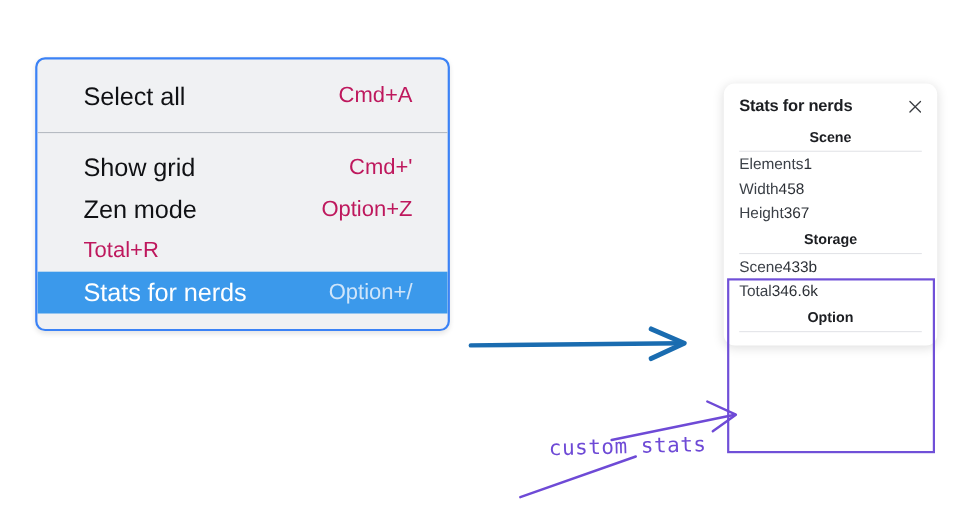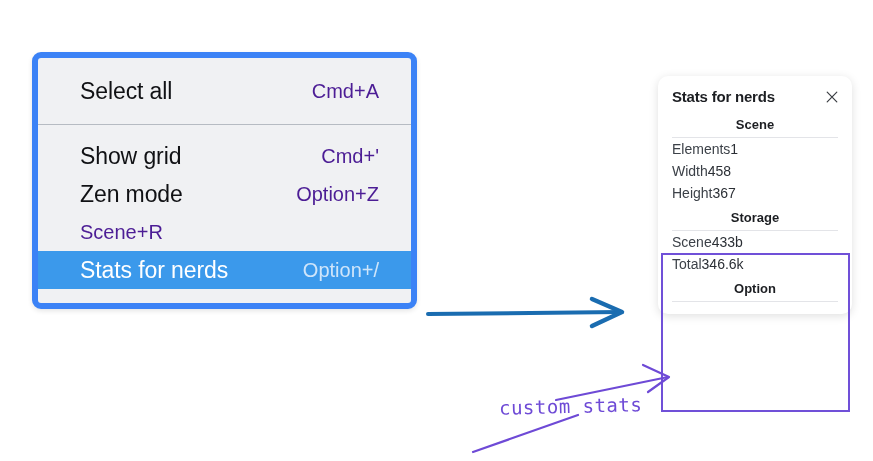--- a/index.html
+++ b/index.html
@@ -16,21 +16,21 @@
     -webkit-font-smoothing: antialiased;
   }
 
   
   .context-menu {
     position: absolute;
     left: 32px;
     top: 52px;
     width: 373px;
     background: #f0f1f3;
-    border: 6px solid #3b82f6;
+    border: 2px solid #3b82f6;
     border-radius: 9px;
     box-shadow: 0 2px 5px rgba(0,0,0,0.10);
     overflow: hidden;
   }
   .menu-group {
     padding: 0;
   }
   .menu-group.top {
     padding-top: 14px;
     padding-bottom: 14px;
@@ -59,21 +59,21 @@
     font-size: 23px;
     color: #101114;
     letter-spacing: -0.1px;
     white-space: nowrap;
   }
   .menu-item.selected .menu-label {
     color: #ffffff;
   }
   .menu-shortcut {
     font-size: 20px;
-    color: #4c1d95;
+    color: #be185d;
     white-space: nowrap;
   }
   .menu-item.selected .menu-shortcut {
     color: #cfe5fa;
   }
 
   
   .stats-panel {
     position: absolute;
     left: 658px;
@@ -175,21 +175,21 @@
   <div class="menu-group bottom">
     <div class="menu-item">
       <span class="menu-label">Show grid</span>
       <span class="menu-shortcut">Cmd+'</span>
     </div>
     <div class="menu-item">
       <span class="menu-label">Zen mode</span>
       <span class="menu-shortcut">Option+Z</span>
     </div>
     <div class="menu-item">
-      <span class="menu-shortcut">Scene+R</span>
+      <span class="menu-shortcut">Total+R</span>
     </div>
     <div class="menu-item selected">
       <span class="menu-label">Stats for nerds</span>
       <span class="menu-shortcut">Option+/</span>
     </div>
   </div>
 
 </div>
 
 <div class="stats-panel">

